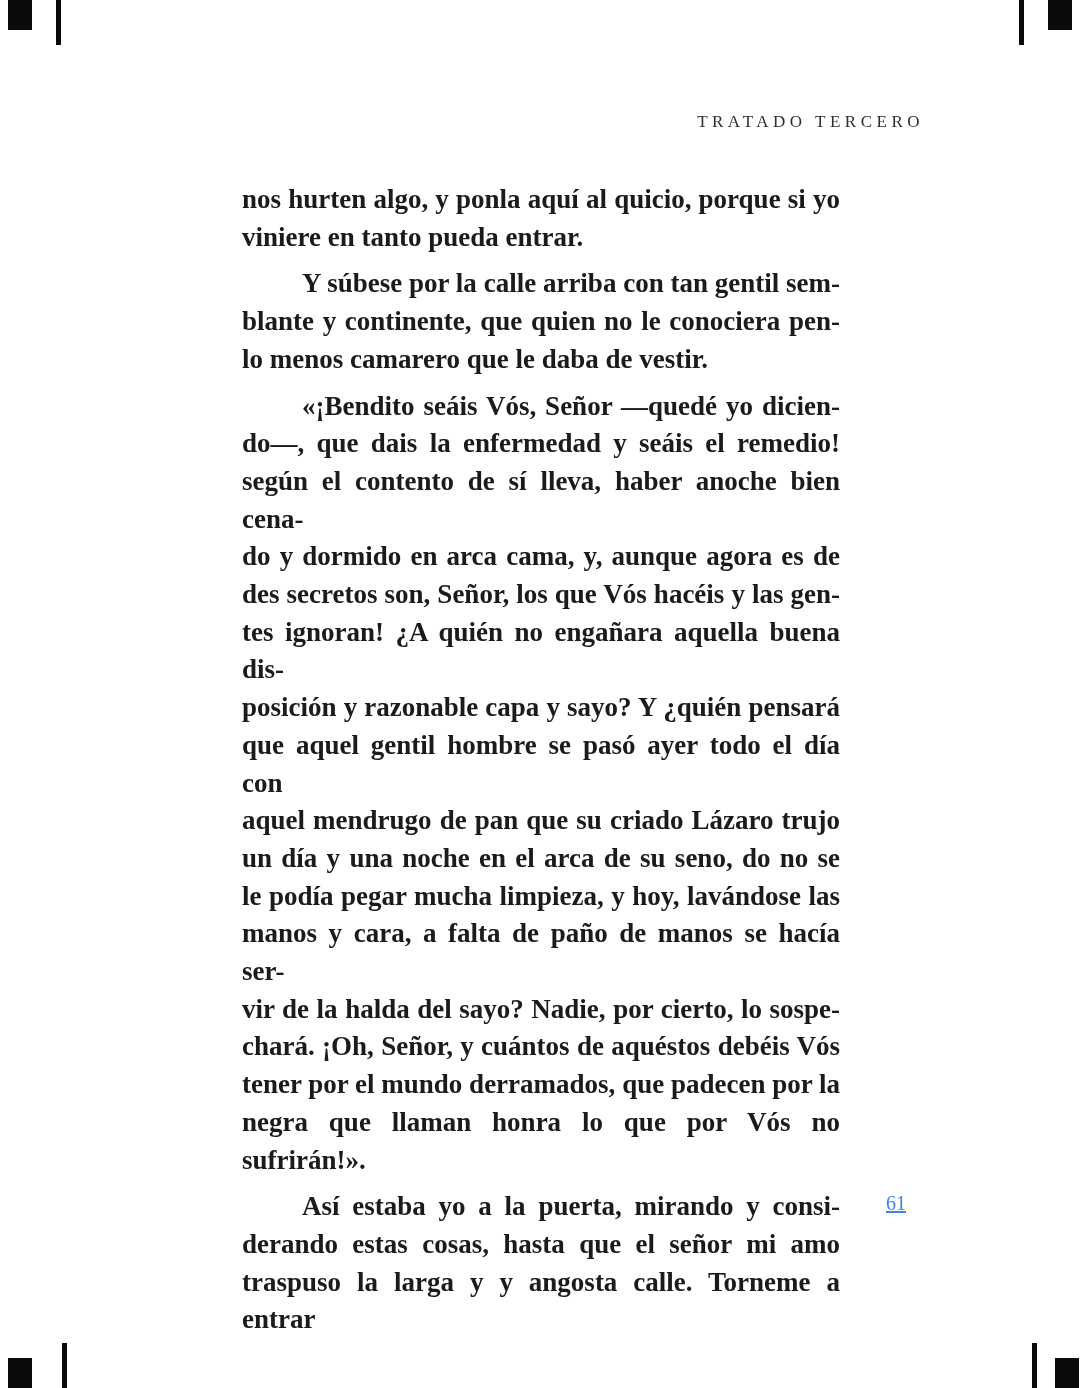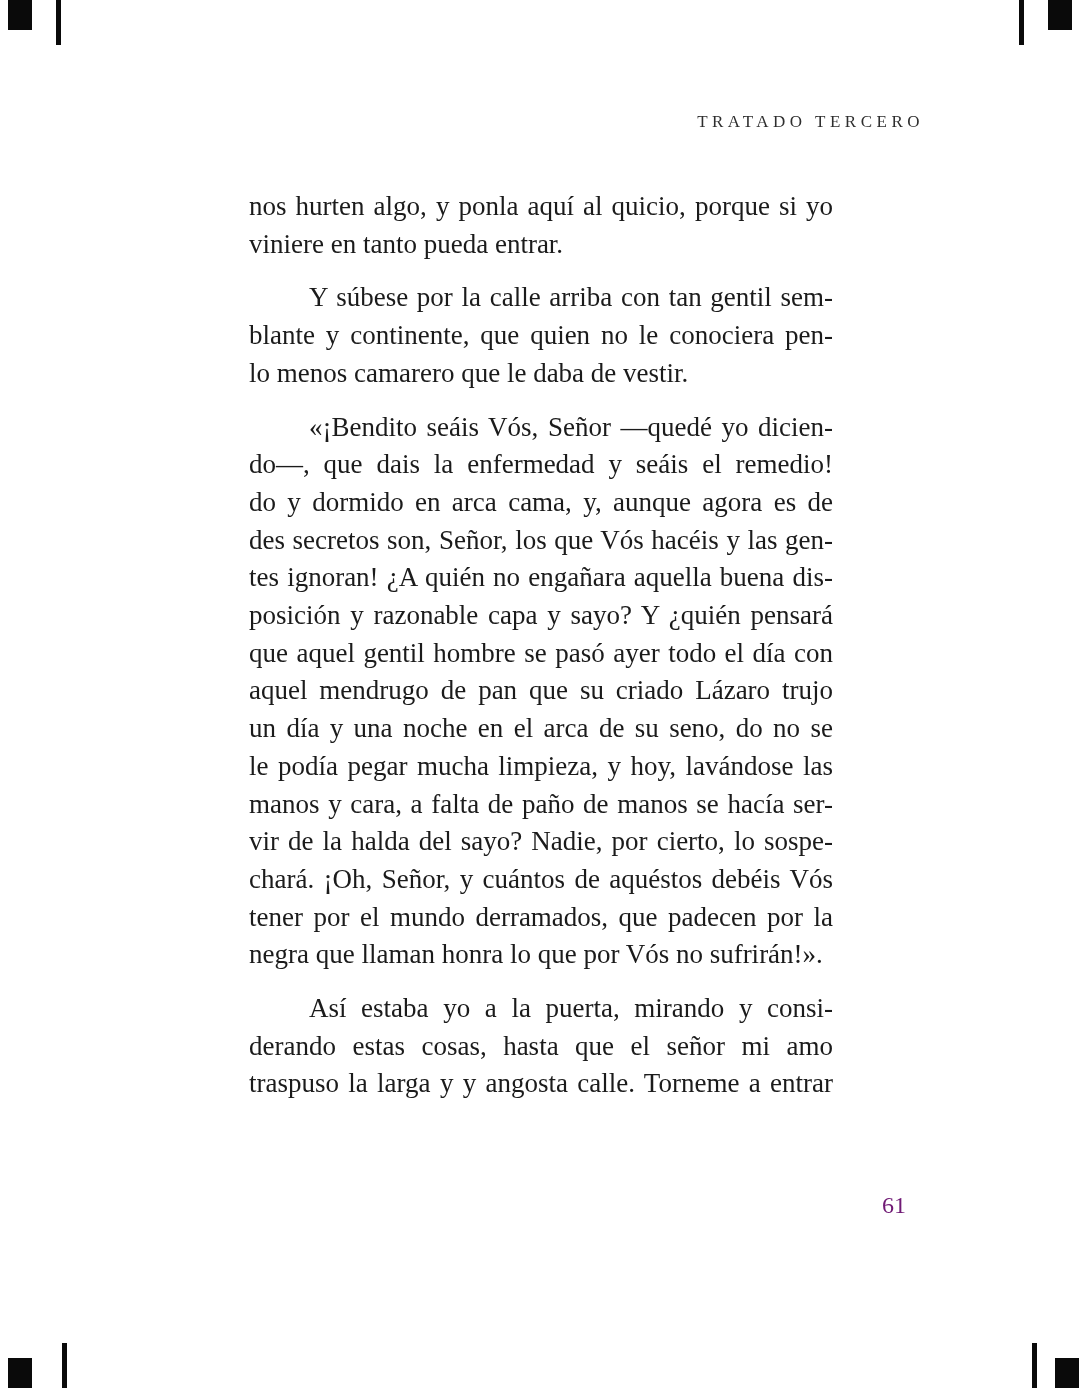--- a/index.html
+++ b/index.html
@@ -28,37 +28,38 @@
   }
   .text-block {
     position: absolute;
     left: 233px;
     top: 172px;
     width: 616px;
     font-size: 27px;
     line-height: 37.7px;
     color: #1b1b1b;
   }
-  .paragraph { margin: 16px; }
+  .paragraph { margin: 9px; font-weight: bold; }
   .line {
     text-align: justify;
     text-align-last: justify;
   }
   .line.last {
     text-align-last: left;
   }
   .line.indent {
     text-indent: 60px;
   }
   .folio {
     position: absolute;
     top: 1192px;
     right: 174px;
-    font-size: 24px;
-    color: #701a75;
+    font-size: 20px;
+    color: #3b82f6;
+    text-decoration: underline;
   }
   .crop {
     position: absolute;
     background: #0a0a0a;
   }
   .crop.tl-block { left: 8px;    top: 0;       width: 24px; height: 30px; }
   .crop.tl-line  { left: 56px;   top: 0;       width: 5px;  height: 45px; }
   .crop.tr-line  { left: 1019px; top: 0;       width: 5px;  height: 45px; }
   .crop.tr-block { left: 1048px; top: 0;       width: 24px; height: 30px; }
   .crop.bl-block { left: 8px;    top: 1358px;  width: 24px; height: 30px; }
@@ -88,20 +89,21 @@
         <div class="line last">viniere en tanto pueda entrar.</div>
       </div>
       <div class="paragraph">
         <div class="line indent">Y súbese por la calle arriba con tan gentil sem-</div>
         <div class="line">blante y continente, que quien no le conociera pen-</div>
         <div class="line last">lo menos camarero que le daba de vestir.</div>
       </div>
       <div class="paragraph">
         <div class="line indent">«¡Bendito seáis Vós, Señor —quedé yo dicien-</div>
         <div class="line">do—, que dais la enfermedad y seáis el remedio!</div>
+        <div class="line">según el contento de sí lleva, haber anoche bien cena-</div>
         <div class="line">do y dormido en arca cama, y, aunque agora es de</div>
         <div class="line">des secretos son, Señor, los que Vós hacéis y las gen-</div>
         <div class="line">tes ignoran! ¿A quién no engañara aquella buena dis-</div>
         <div class="line">posición y razonable capa y sayo? Y ¿quién pensará</div>
         <div class="line">que aquel gentil hombre se pasó ayer todo el día con</div>
         <div class="line">aquel mendrugo de pan que su criado Lázaro trujo</div>
         <div class="line">un día y una noche en el arca de su seno, do no se</div>
         <div class="line">le podía pegar mucha limpieza, y hoy, lavándose las</div>
         <div class="line">manos y cara, a falta de paño de manos se hacía ser-</div>
         <div class="line">vir de la halda del sayo? Nadie, por cierto, lo sospe-</div>

